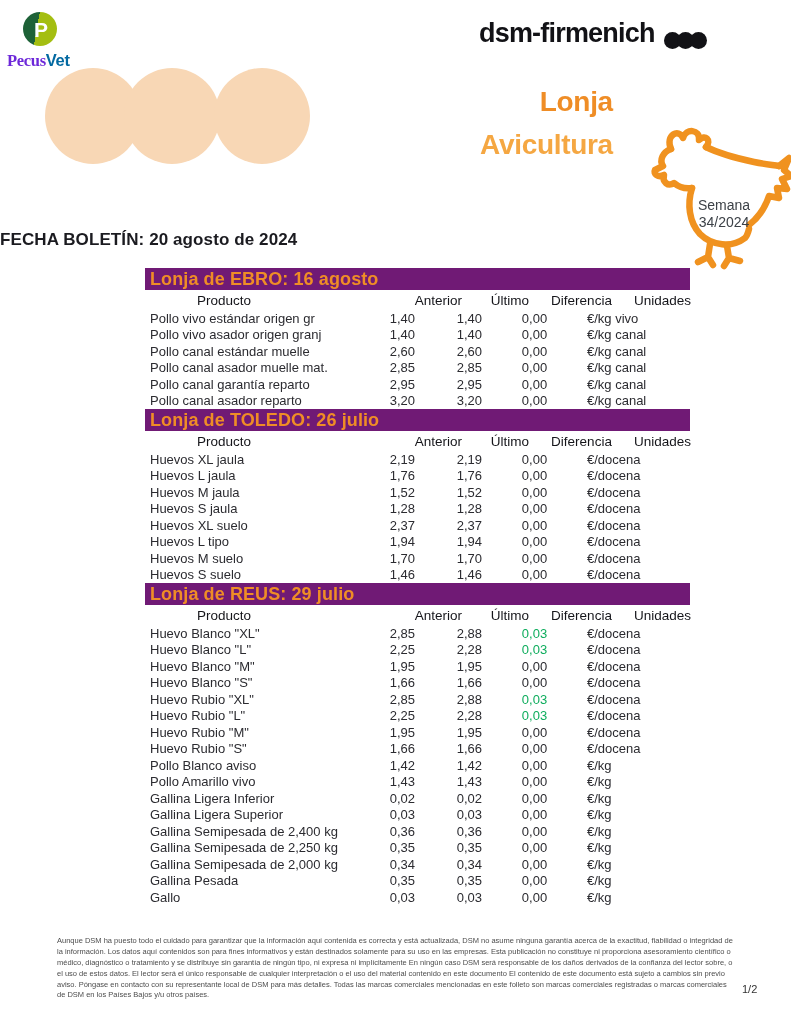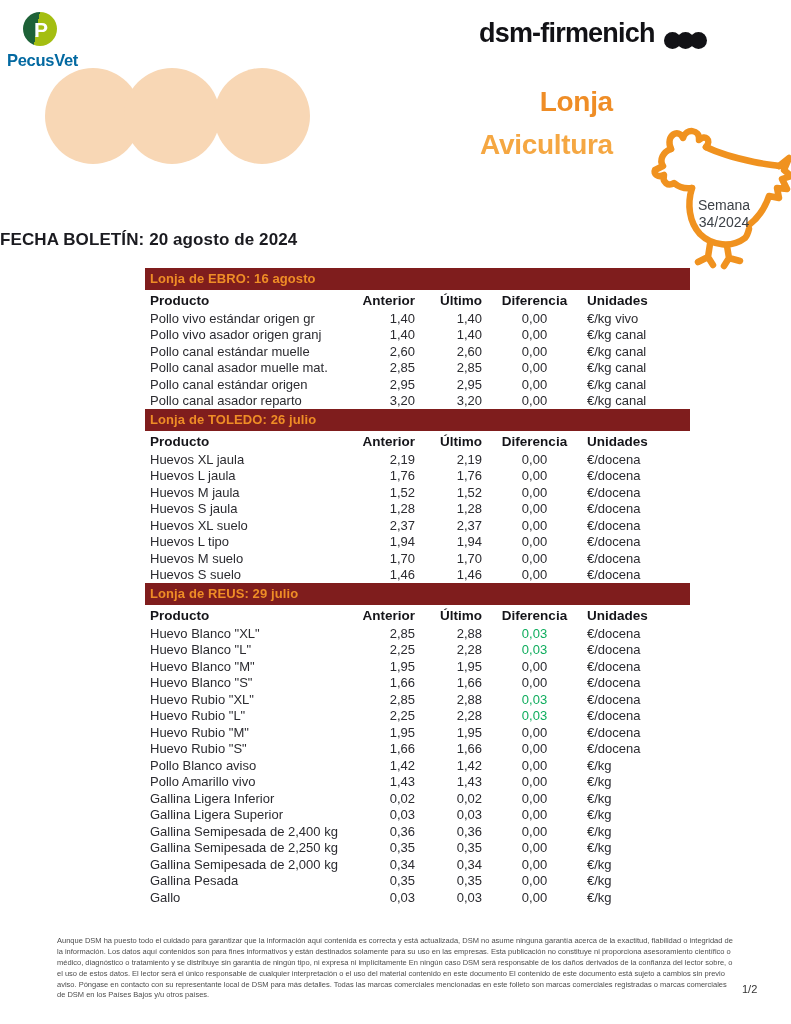--- a/index.html
+++ b/index.html
@@ -12,21 +12,21 @@
 
   
   .pecus { position:absolute; left:7px; top:12px; }
   .pecus-mark {
     position:absolute; left:16px; top:0; width:34px; height:34px; border-radius:50%;
     background:linear-gradient(100deg,#1d6137 42%,#a4be11 42%);
     display:flex; align-items:center; justify-content:center;
   }
   .pecus-mark span { color:#fff; font-weight:bold; font-size:21px; line-height:1; padding-left:2px; }
   .pecus-word { position:absolute; left:0; top:39px; font-weight:bold; font-size:16.5px; letter-spacing:-0.3px; white-space:nowrap; }
-  .pecus-word .p1 { color:#0369a1; }
+  .pecus-word .p1 { color:#6d28d9;font-family:Liberation Serif, serif; }
   .pecus-word .p2 { color:#0369a1; }
 
   
   .peach-circles { position:absolute; left:45px; top:68px; width:270px; height:96px; }
   .peach-circles i { position:absolute; top:0; width:96px; height:96px; border-radius:50%; background:#f8d7b5; }
   .peach-circles i:nth-child(1){ left:0; }
   .peach-circles i:nth-child(2){ left:79px; }
   .peach-circles i:nth-child(3){ left:169px; }
 
   
@@ -45,29 +45,29 @@
 
   
   .date-line {
     position:absolute; left:0; top:230px; width:660px; 
     font-weight:bold; font-size:17px; color:#1b1b20; letter-spacing:0.1px;
   }
 
   
   .tables { position:absolute; left:145px; top:268px; width:545px; }
   .banner {
-    height:22px; line-height:22px; background:#7f1d1d; color:#ef8d26;
-    font-weight:bold; font-size:13px; padding-left:5px; letter-spacing:0.1px;
+    height:22px; line-height:22px; background:#701a75; color:#ef8d26;
+    font-weight:bold; font-size:18px; padding-left:5px; letter-spacing:0.1px;
     white-space:nowrap; overflow:hidden;
   }
   .thead, .trow {
     display:grid; grid-template-columns:195px 70px 67px 105px 108px; align-items:center;
     white-space:nowrap;
   }
-  .thead { height:20px; font-weight:bold; font-size:13.5px; color:#15151a; padding-left:5px; }
+  .thead { height:20px; font-weight:normal; font-size:13.5px; color:#15151a; padding-left:5px;margin-left:47px; }
   .trow  { height:16.5px; font-size:13px; color:#2b2b30; padding-left:5px; }
   .c-ant, .c-ult { text-align:right; }
   .c-dif { text-align:center; }
   .c-uni { text-align:left; padding-left:0px; }
   .cell.pos { color:#0ead5d; }
 
   
   .disclaimer {
     position:absolute; left:57px; top:936px; width:680px;
     font-size:7.5px; line-height:1.45; color:#4d4d4d; text-align:left;
@@ -159,21 +159,21 @@
             <span class="cell c-uni">€/kg canal</span>
           </div>
           <div class="trow">
             <span class="cell c-prod">Pollo canal asador muelle mat.</span>
             <span class="cell c-ant">2,85</span>
             <span class="cell c-ult">2,85</span>
             <span class="cell c-dif">0,00</span>
             <span class="cell c-uni">€/kg canal</span>
           </div>
           <div class="trow">
-            <span class="cell c-prod">Pollo canal estándar origen</span>
+            <span class="cell c-prod">Pollo canal garantía reparto</span>
             <span class="cell c-ant">2,95</span>
             <span class="cell c-ult">2,95</span>
             <span class="cell c-dif">0,00</span>
             <span class="cell c-uni">€/kg canal</span>
           </div>
           <div class="trow">
             <span class="cell c-prod">Pollo canal asador reparto</span>
             <span class="cell c-ant">3,20</span>
             <span class="cell c-ult">3,20</span>
             <span class="cell c-dif">0,00</span>

